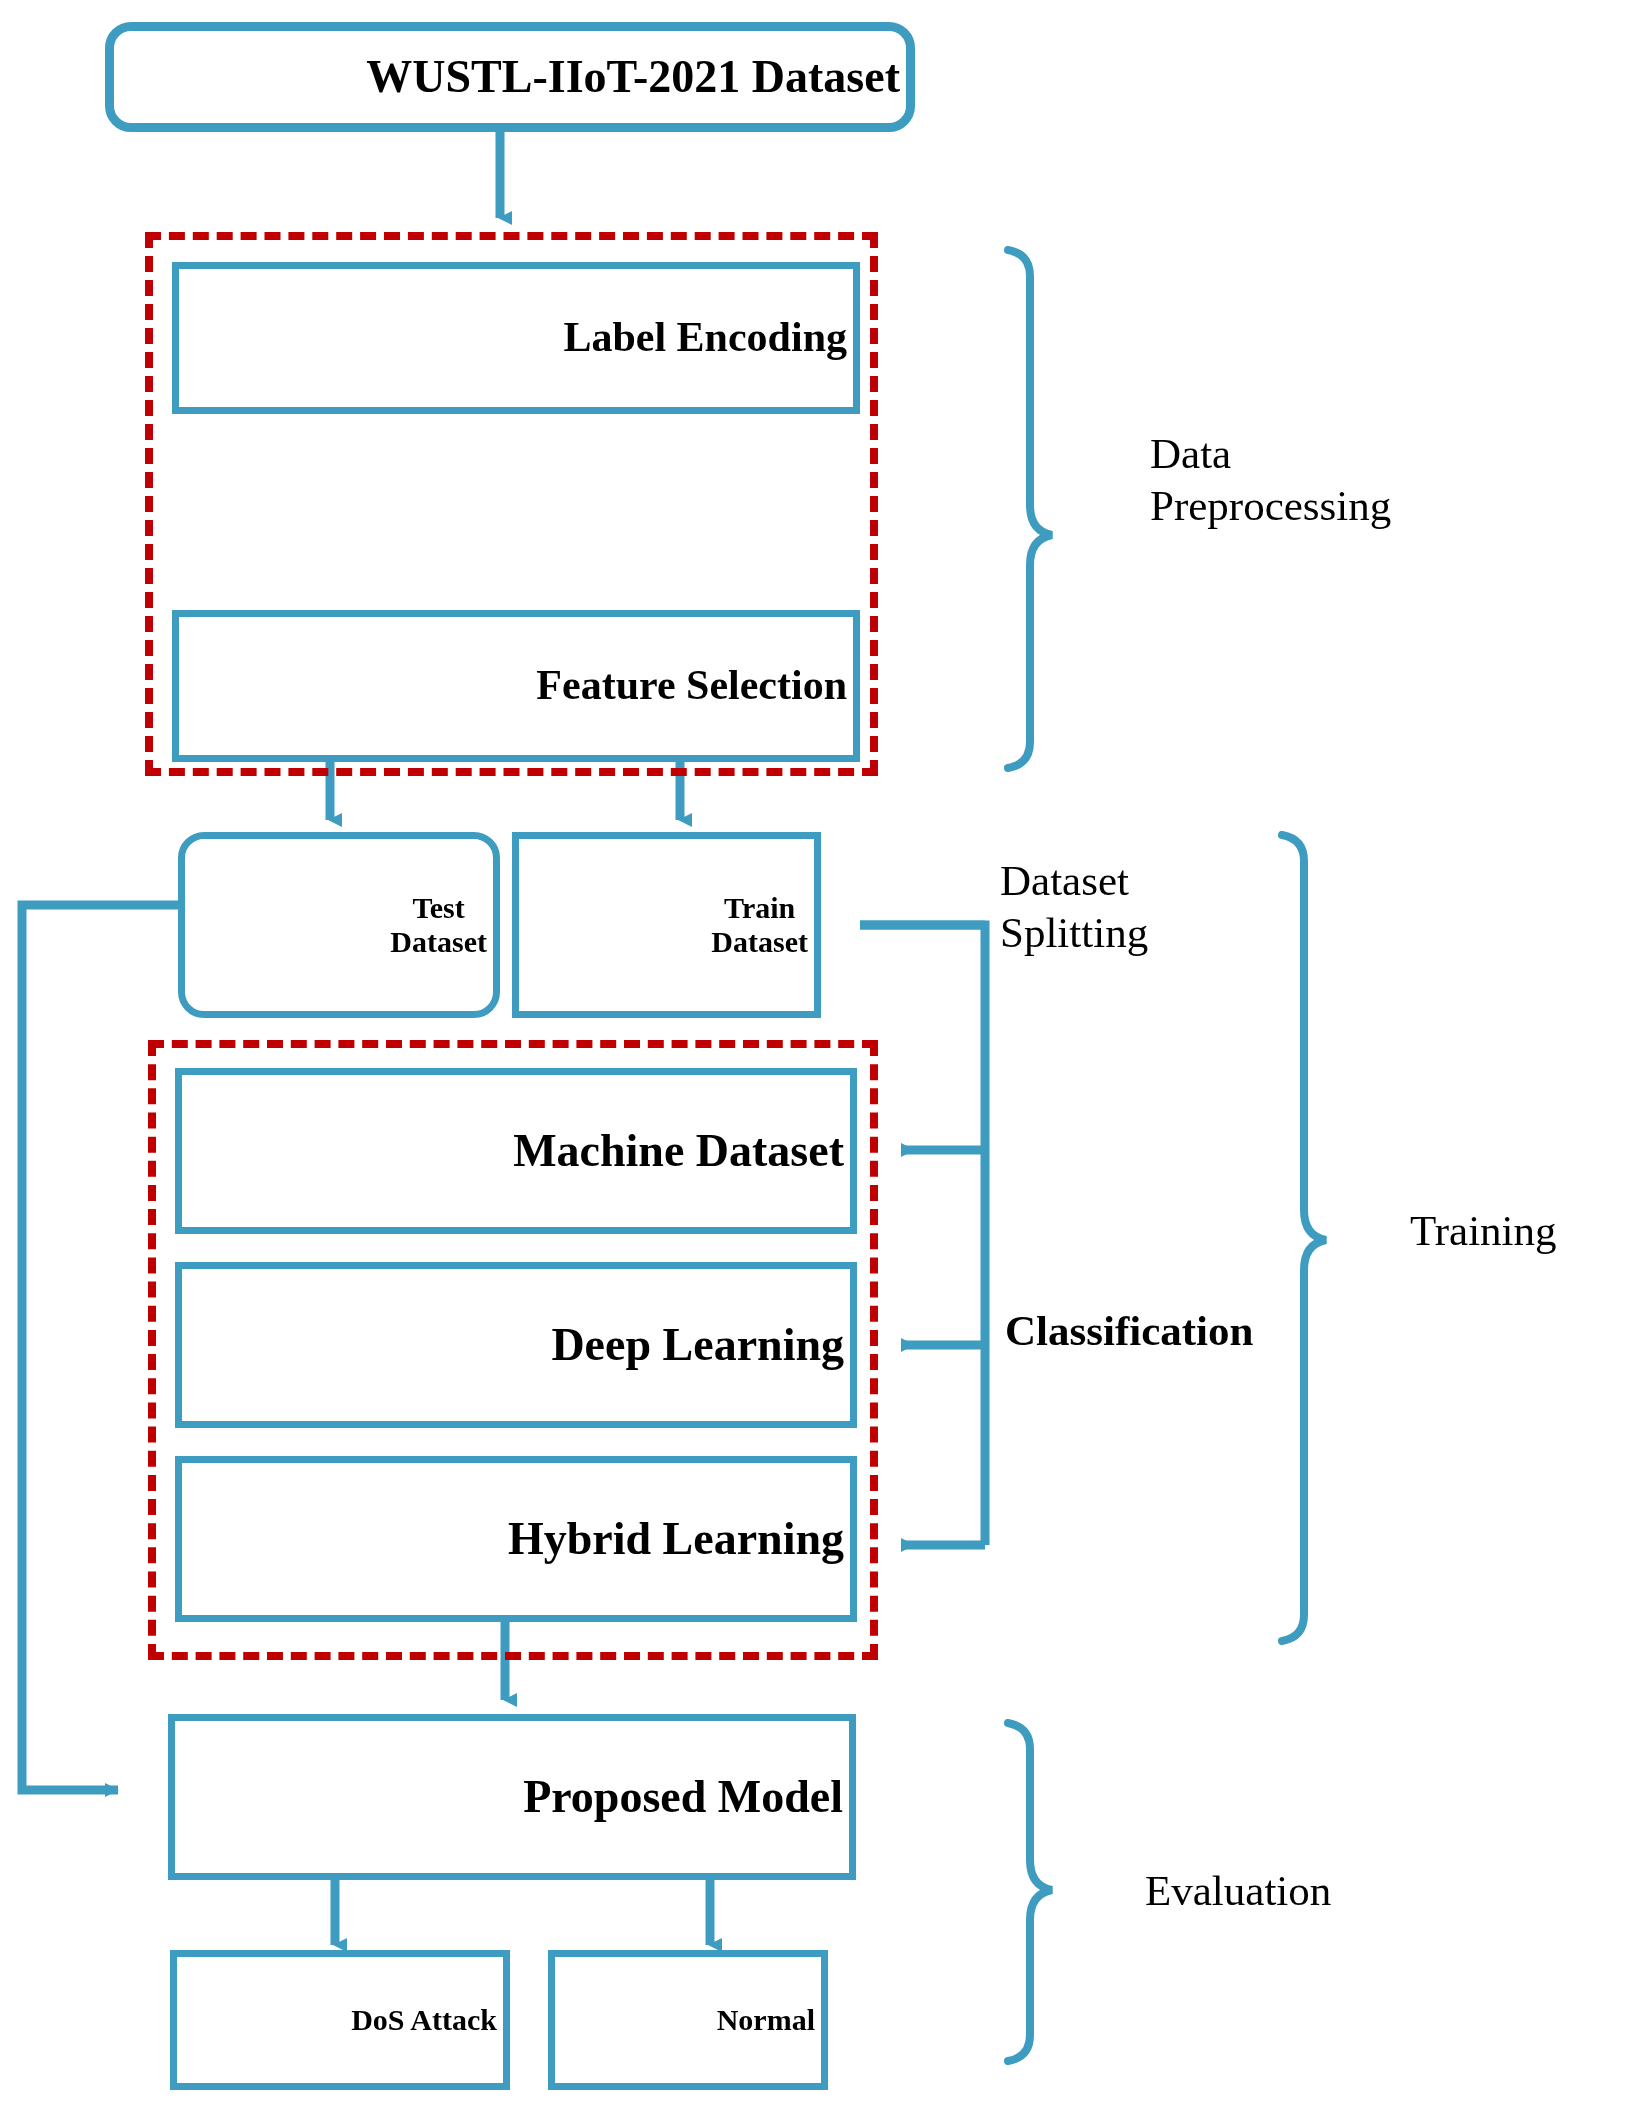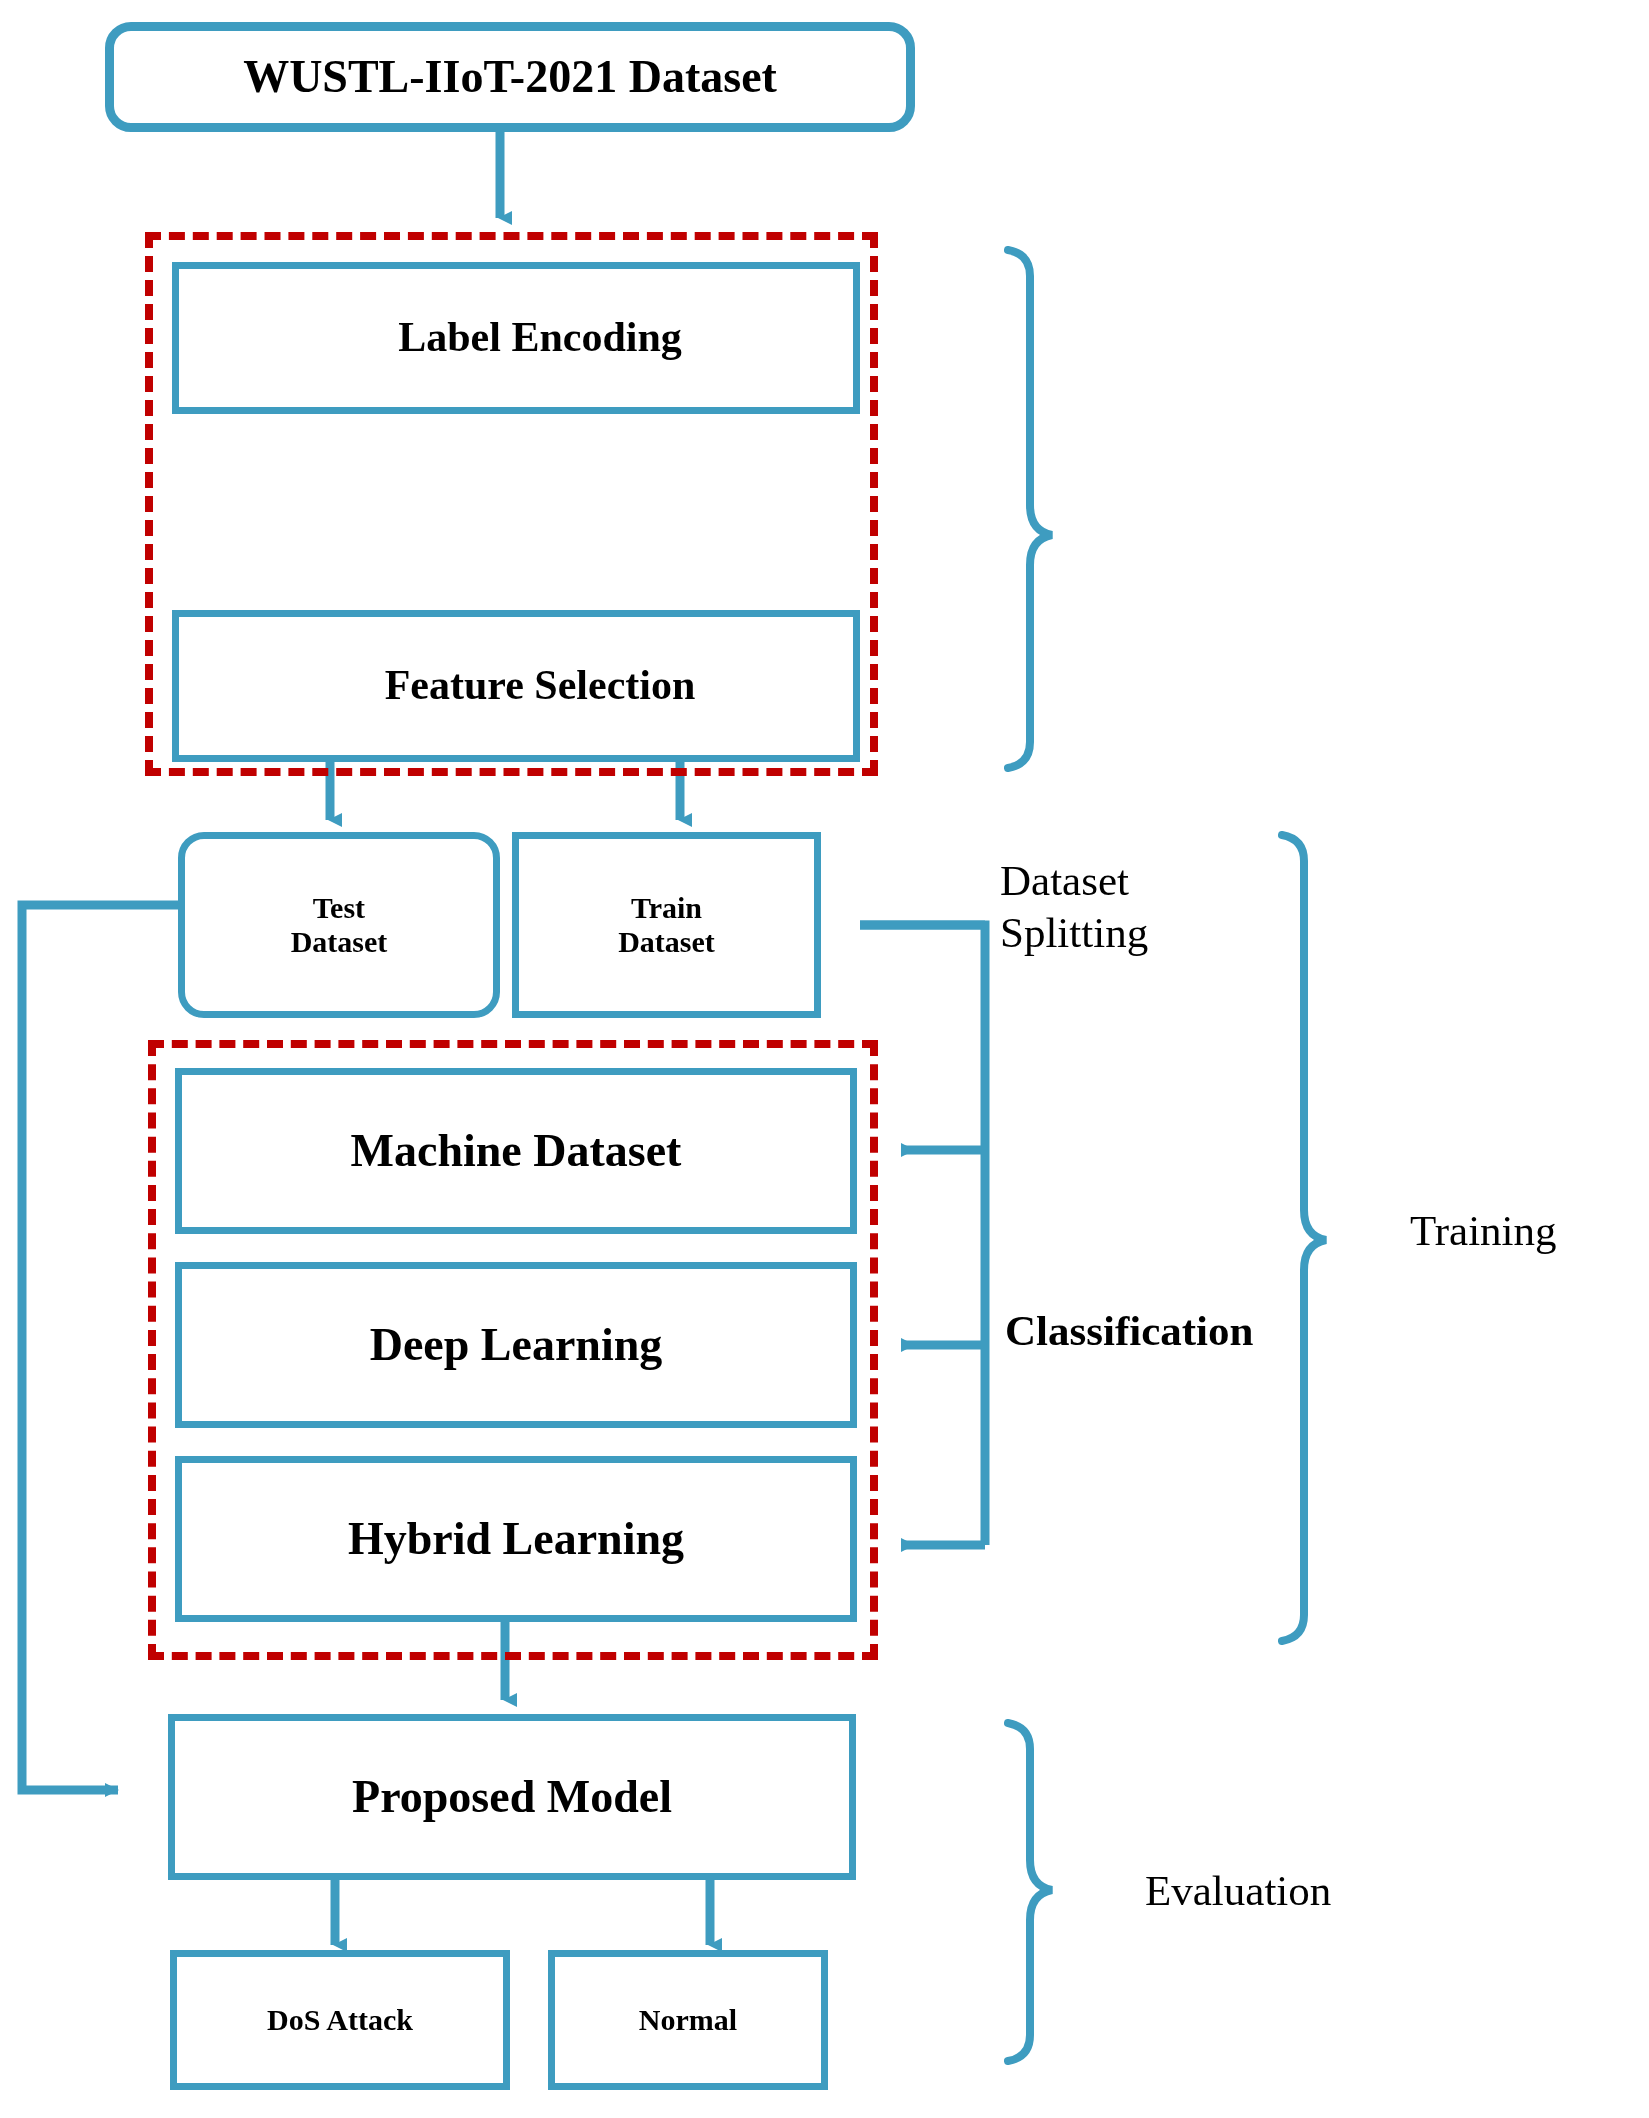--- a/index.html
+++ b/index.html
@@ -7,21 +7,21 @@
   #stage{position:relative;width:1649px;height:2118px;overflow:hidden;background:#fff;}
   svg#wires{position:absolute;left:0;top:0;width:1649px;height:2118px;pointer-events:none;}
 
   
   .node{
     position:absolute;
     box-sizing:border-box;
     background:#ffffff;
     border:7px solid #3e9cc0;
     box-shadow:0 0 0 3px #ffffff inset;
-    display:flex;align-items:center;justify-content:center;
+    display:flex;align-items:center;justify-content:flex-end;
     text-align:center;
     color:#000;
     z-index:3;
   }
   .node .lbl{display:block;line-height:1.12;padding:0 6px;}
 
   .rounded{border-radius:26px;border-width:9px;}
 
   
   .grp{
@@ -143,20 +143,22 @@
   </div>
 
   <div class="node" style="left:170px;top:1950px;width:340px;height:140px;">
     <span class="lbl t-sm">DoS Attack</span>
   </div>
 
   <div class="node" style="left:548px;top:1950px;width:280px;height:140px;">
     <span class="lbl t-sm">Normal</span>
   </div>
 
+  <div class="sidelabel t-side" style="left: 1150px; top: 428px; width: 420px; text-align: left; white-space: pre-line;">Data
+Preprocessing</div>
 
   <div class="sidelabel t-side" style="left: 1000px; top: 855px; width: 330px; text-align: left; white-space: pre-line;">Dataset
 Splitting</div>
 
   <div class="sidelabel t-side" style="left:1005px;top:1305px;width:360px;text-align:left;font-weight:bold;">Classification</div>
 
   <div class="sidelabel t-side" style="left:1410px;top:1205px;width:250px;text-align:left;">Training</div>
 
   <div class="sidelabel t-side" style="left:1145px;top:1865px;width:330px;text-align:left;">Evaluation</div>
 

